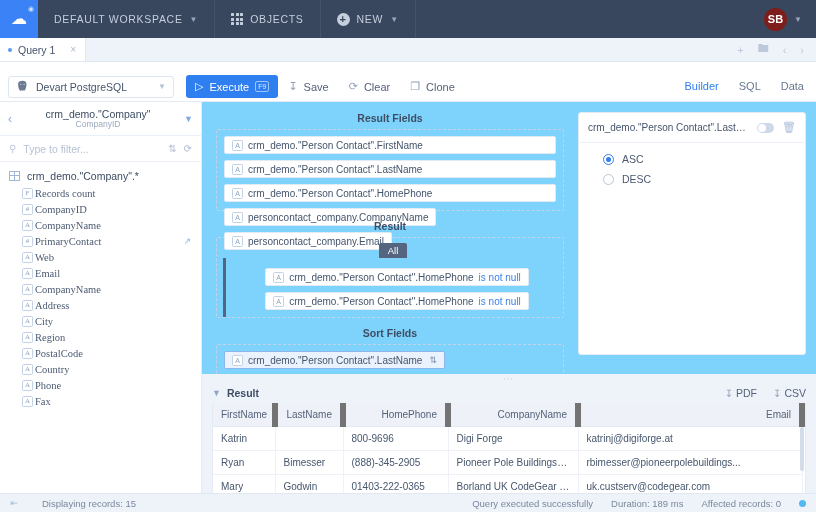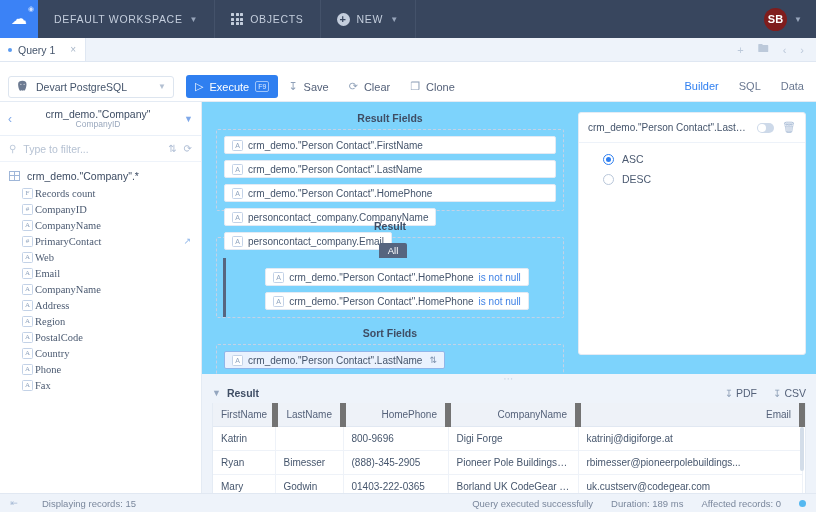--- a/index.html
+++ b/index.html
@@ -370,20 +370,24 @@
             <span class="type-badge">A</span>
             <span>Email</span>
           </div>
           <div class="fld">
             <span class="type-badge">A</span>
             <span>CompanyName</span>
           </div>
           <div class="fld">
             <span class="type-badge">A</span>
             <span>Address</span>
+          </div>
+          <div class="fld">
+            <span class="type-badge">A</span>
+            <span>City</span>
           </div>
           <div class="fld">
             <span class="type-badge">A</span>
             <span>Region</span>
           </div>
           <div class="fld">
             <span class="type-badge">A</span>
             <span>PostalCode</span>
           </div>
           <div class="fld">

